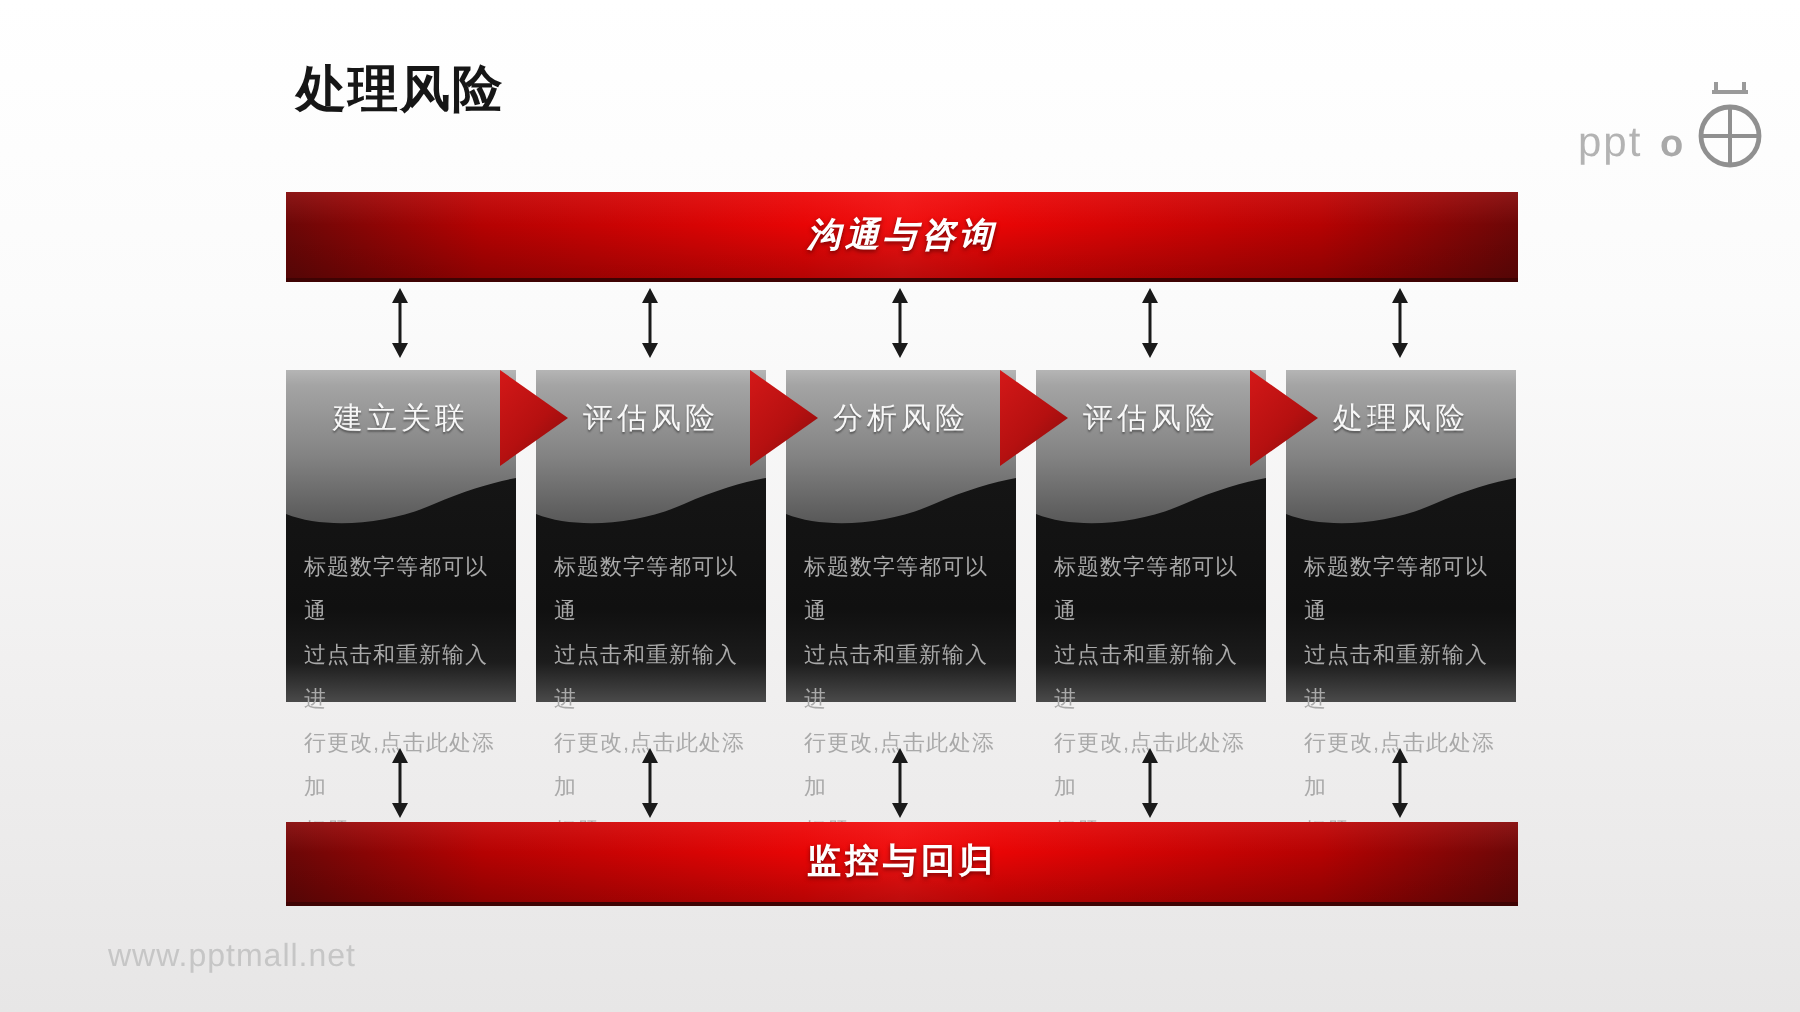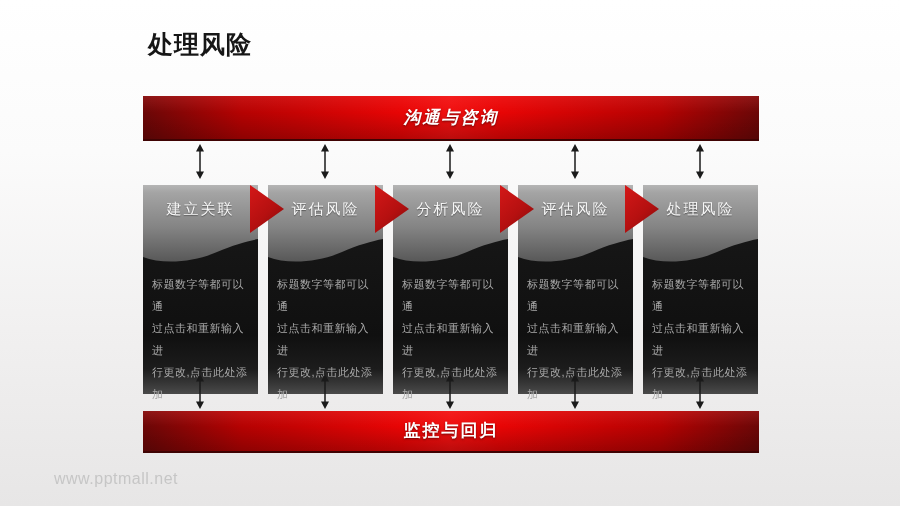--- a/index.html
+++ b/index.html
@@ -28,21 +28,21 @@
   .banner-top{top:96px;height:43px;}
   .banner-bottom{top:411px;height:40px;}
   .banner-label{
     display:inline-block;color:#ffffff;font-weight:bold;font-size:17px;letter-spacing:2px;
     text-shadow:0 1px 2px rgba(60,0,0,0.65);
   }
   .banner-top .banner-label{line-height:43px;font-style:italic;}
   .banner-bottom .banner-label{line-height:40px;}
   
   .card{
-    position:absolute;top:185px;width:115px;height:209px;
+    position:absolute;top:185px;width:115px;height:166px;
     background:linear-gradient(180deg,#2a2a2a 0%,#161616 25%,var(--card_body_bg,#101010) 72%,#1c1c1c 88%,#4a4a4a 100%);
   }
   .card-wave{position:absolute;left:0;top:0;}
   .card-title{
     position:absolute;left:0;top:15px;width:100%;text-align:center;
     color:#f7f7f7;font-size:15px;letter-spacing:2px;
     text-shadow:0 1px 1px rgba(0,0,0,0.4);
   }
   .card-body{
     position:absolute;left:9px;top:88px;width:102px;
@@ -74,20 +74,30 @@
       <stop offset="55%" stop-color="#848484"></stop>
       <stop offset="100%" stop-color="#585858"></stop>
     </linearGradient>
   </defs>
 </svg>
 
 <div class="slide">
 
   <div class="page-title">处理风险</div>
 
+  <div class="logo">
+    <span class="logo-text">ppt</span>
+    <span class="logo-ring">o</span>
+    <svg class="logo-icon" width="42" height="50" viewBox="0 0 42 50">
+      <path d="M13,8 H31 M15,8 V3 M29,8 V3" stroke="#9a9a9a" stroke-width="2" fill="none"></path>
+      <circle cx="22" cy="30" r="14.5" stroke="#909090" stroke-width="2.4" fill="none"></circle>
+      <line x1="7.5" y1="30" x2="36.5" y2="30" stroke="#909090" stroke-width="2"></line>
+      <line x1="22" y1="15.5" x2="22" y2="44.5" stroke="#909090" stroke-width="2"></line>
+    </svg>
+  </div>
 
   <div class="banner banner-top">
     <span class="banner-label">沟通与咨询</span>
   </div>
 
   <svg class="v-arrow row-top" style="left:194px" width="12" height="35" viewBox="0 0 12 35">
       <line x1="6" y1="6" x2="6" y2="29" stroke="#1a1a1a" stroke-width="1.5"></line>
       <polygon points="6,0 2,7.5 10,7.5" fill="#1a1a1a"></polygon>
       <polygon points="6,35 2,27.5 10,27.5" fill="#1a1a1a"></polygon>
     </svg>

